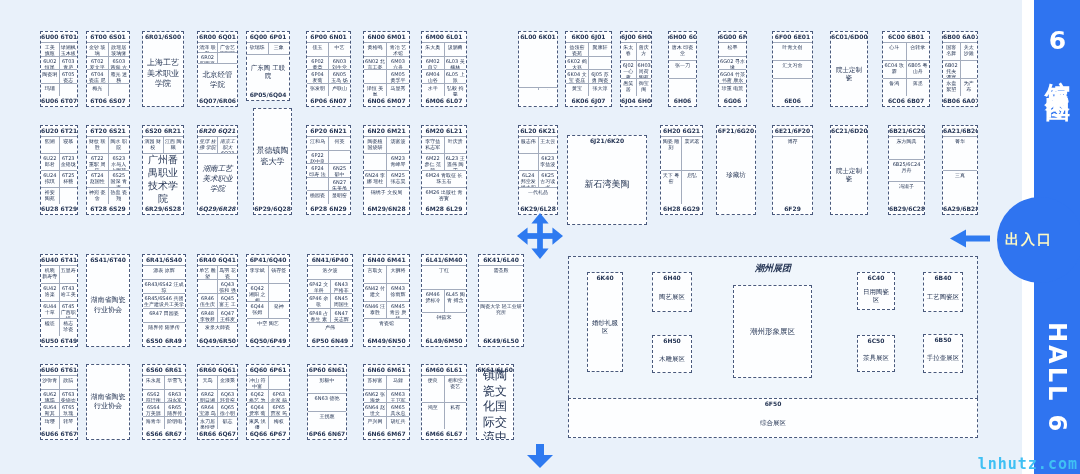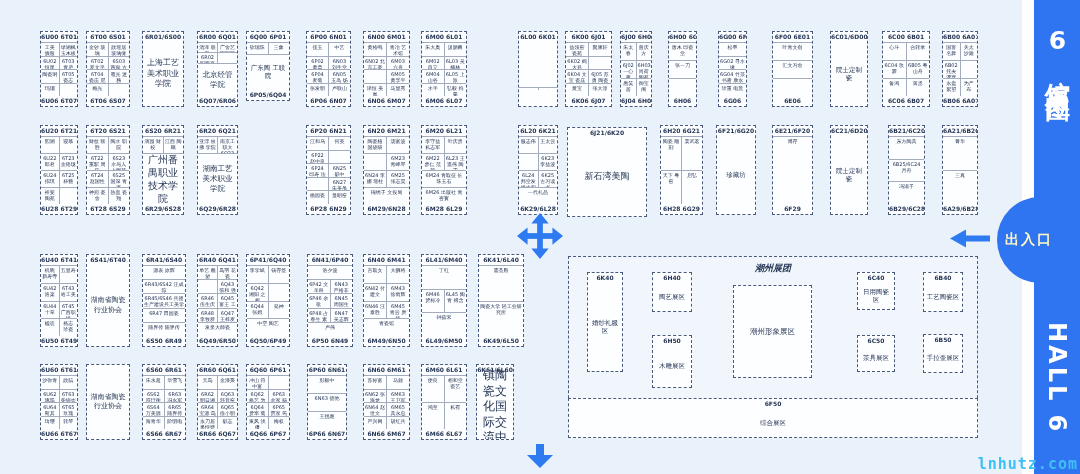--- a/index.html
+++ b/index.html
@@ -363,29 +363,33 @@
     </div>
     <div class="blk" style="left: 142px; top: 125px; width: 42px; height: 90px;">
       <div class="code top">6S20 6R21</div>
       <div class="row">
         <div class="cell">演园 财校</div>
         <div class="cell">江西 陶職</div>
       </div>
       <div class="lbl" style="font-size: 10px;">广州番禺职业技术学院</div>
       <div class="code bot">6R29/6S28</div>
     </div>
-    <div class="blk" style="left: 197px; top: 125px; width: 41px; height: 90px;">
+    <div class="blk" style="left: 197px; top: 125px; width: 41px; height: 90px; font-style: italic;">
       <div class="code top">6R20 6Q21</div>
       <div class="row">
         <div class="cell">亚浮 枝拂 学院</div>
         <div class="cell">南京工 职大 6Q23 李枝顺</div>
       </div>
       <div class="lbl" style="font-size: 7.5px;">湖南工艺美术职业学院</div>
       <div class="code bot">6Q29/6R28</div>
     </div>
+    <div class="blk" style="left: 253px; top: 108px; width: 39px; height: 107px;">
+      <div class="lbl" style="font-size: 8px;">景德镇陶瓷大学</div>
+      <div class="code bot">6P29/6Q28</div>
+    </div>
     <div class="blk" style="left: 306px; top: 125px; width: 45px; height: 90px;">
       <div class="code top">6P20 6N21</div>
       <div class="row">
         <div class="cell">江和乌</div>
         <div class="cell">何英</div>
       </div>
       <div class="row">
         <div class="cell">6P22 赵中良</div>
         <div class="cell"></div>
       </div>
@@ -452,21 +456,21 @@
       </div>
       <div class="row">
         <div class="cell">6L24 邦堂发 候水积</div>
         <div class="cell">6K25 古习读书</div>
       </div>
       <div class="row">
         <div class="cell">一代礼品</div>
       </div>
       <div class="code bot">6K29/6L28</div>
     </div>
-    <div class="blk" style="left: 567px; top: 127px; width: 80px; height: 90px;">
+    <div class="blk" style="left: 567px; top: 135px; width: 80px; height: 90px;">
       <div class="code top">6J21/6K20</div>
       <div class="lbl" style="font-size: 9px;">新石湾美陶</div>
     </div>
     <div class="blk" style="left: 660px; top: 125px; width: 43px; height: 90px;">
       <div class="code top">6H20 6G21</div>
       <div class="row">
         <div class="cell">陶瓷 雕刻</div>
         <div class="cell">寰武茗</div>
       </div>
       <div class="row">
@@ -796,21 +800,21 @@
       <div class="lbl" style="font-size: 12px;">景德镇陶瓷文化国际交流中心</div>
     </div>
     <div class="blk" style="left: 587px; top: 272px; width: 36px; height: 100px;">
       <div class="code top">6K40</div>
       <div class="lbl">婚纱礼服区</div>
     </div>
     <div class="blk" style="left: 652px; top: 272px; width: 40px; height: 40px;">
       <div class="code top">6H40</div>
       <div class="lbl">陶艺展区</div>
     </div>
-    <div class="blk" style="left: 652px; top: 335px; width: 40px; height: 53px; align-items: center;">
+    <div class="blk" style="left: 652px; top: 335px; width: 40px; height: 38px; align-items: center;">
       <div class="code top">6H50</div>
       <div class="lbl">木雕展区</div>
     </div>
     <div class="blk" style="left: 733px; top: 285px; width: 79px; height: 93px;">
       <div class="lbl" style="font-size: 7.5px;">潮州形象展区</div>
     </div>
     <div class="blk" style="left: 857px; top: 272px; width: 38px; height: 38px;">
       <div class="code top">6C40</div>
       <div class="lbl">日用陶瓷区</div>
     </div>

